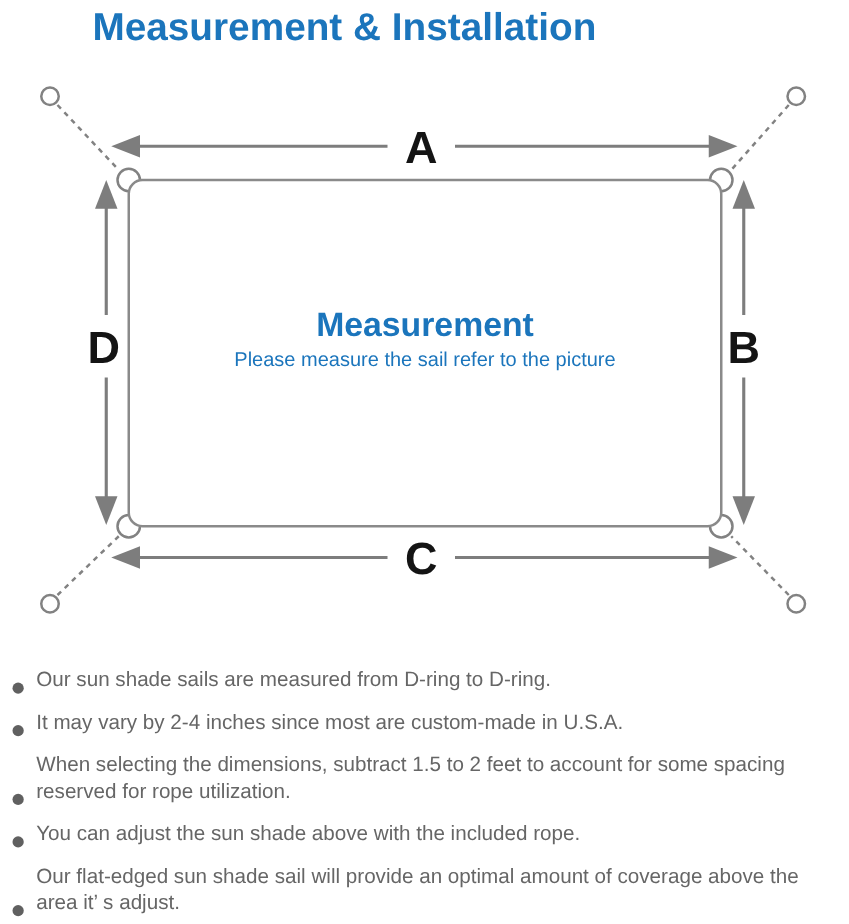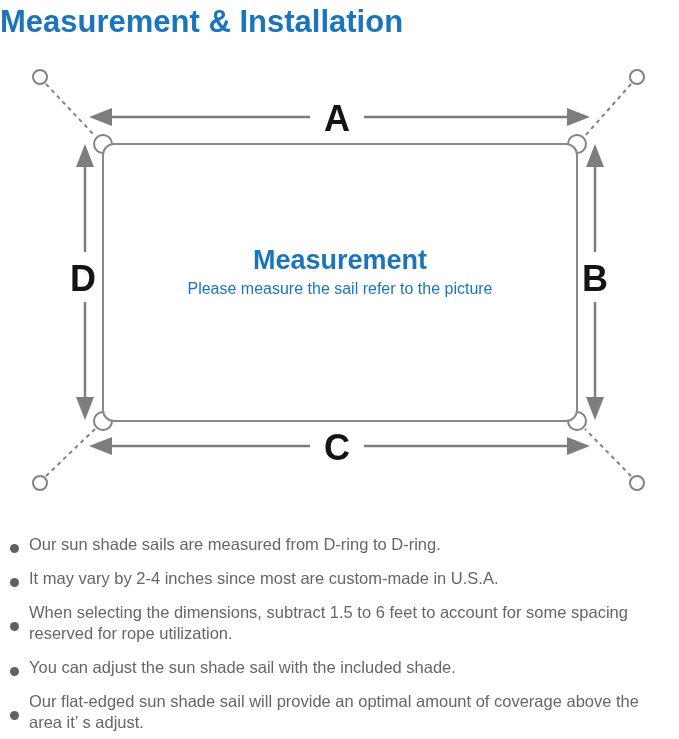--- a/index.html
+++ b/index.html
@@ -8,40 +8,40 @@
     position: relative;
     width: 679px;
     height: 739px;
     background: #ffffff;
     font-family: "Liberation Sans", sans-serif;
     overflow: hidden;
   }
   .title {
     width: 551px;
     height: 52px;
-    text-align: left;
+    text-align: center;
     padding-top: 3px;
     font-size: 31px;
     line-height: 38px;
     font-weight: bold;
     color: #1B75BC;
     letter-spacing: 0px;
   }
   .diagram-wrap {
     position: relative;
     width: 679px;
     height: 462px;
   }
   svg { display: block; }
   .notes {
     padding: 20px 12px 0 10px;
   }
   .note-item {
     display: flex;
-    align-items: center;
+    align-items: flex-end;
     margin-bottom: 13px;
   }
   .note-bullet {
     flex: 0 0 auto;
     width: 9px;
     height: 9px;
     border-radius: 50%;
     background: #606060;
     margin-top: 7px;
     margin-right: 10px;
@@ -127,25 +127,25 @@
     <div class="note-item">
       <span class="note-bullet"></span>
       <span class="note-text">Our sun shade sails are measured from D-ring to D-ring.</span>
     </div>
     <div class="note-item">
       <span class="note-bullet"></span>
       <span class="note-text">It may vary by 2-4 inches since most are custom-made in U.S.A.</span>
     </div>
     <div class="note-item">
       <span class="note-bullet"></span>
-      <span class="note-text">When selecting the dimensions, subtract 1.5 to 6 feet to account for some spacing reserved for rope utilization.</span>
+      <span class="note-text">When selecting the dimensions, subtract 1.5 to 2 feet to account for some spacing reserved for rope utilization.</span>
     </div>
     <div class="note-item">
       <span class="note-bullet"></span>
-      <span class="note-text">You can adjust the sun shade sail with the included shade.</span>
+      <span class="note-text">You can adjust the sun shade above with the included rope.</span>
     </div>
     <div class="note-item">
       <span class="note-bullet"></span>
       <span class="note-text">Our flat-edged sun shade sail will provide an optimal amount of coverage above the area it’ s adjust.</span>
     </div>
   </div>
 
 </div>
 
 </body></html>

